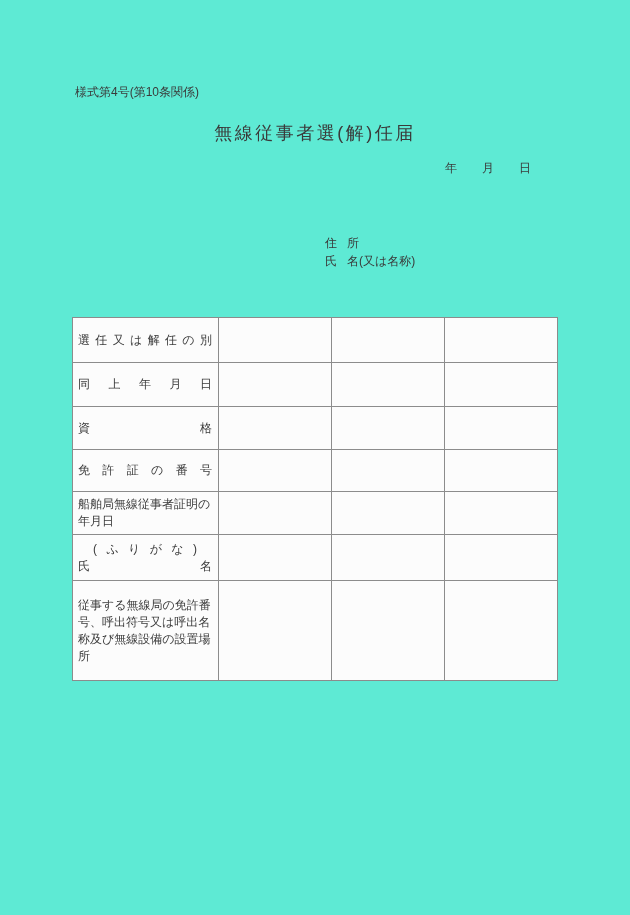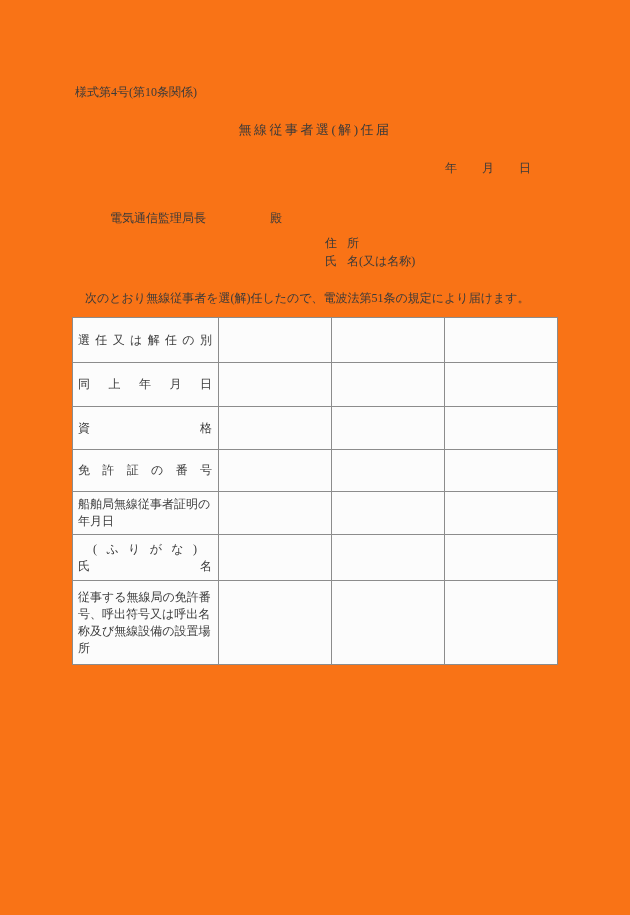--- a/index.html
+++ b/index.html
@@ -1,32 +1,32 @@
 <!DOCTYPE html>
 <html><head>
 <meta charset="utf-8">
 <style>
   html, body { margin: 0; padding: 0; background: #fbfbfb; }
   .page {
     position: relative;
     width: 630px;
     height: 915px;
-    background: #f97316;
-    font-family: Liberation Serif, serif;
+    background: #5eead4;
+    font-family: Liberation Sans, sans-serif;
     font-size: 12px;
     color: #3a3a3a;
     overflow: hidden;
   }
   .abs { position: absolute; white-space: pre; }
 
   .form-number { left: 75px; top: 84px; }
   .form-title {
     left: 0; right: 0; top: 121px;
     text-align: center;
-    font-size: 13px;
+    font-size: 18px;
     letter-spacing: 2.5px;
   }
   .date-line {
     left: 445px; top: 160px; width: 86px;
     display: flex; justify-content: space-between;
   }
   .addressee-line { left: 98px; top: 195px; }
   .addressee-line .honorific { display: inline-block; margin-left: 64px; }
   .address-label { left: 325px; top: 235px; width: 34px; }
   .name-line { left: 325px; top: 253px; display: flex; }
@@ -51,48 +51,44 @@
   .furigana-line {
     width: 104px;
     margin: 0 auto 1px auto;
     line-height: 16px;
   }
   [data-justify] { display: flex; justify-content: space-between; }
 
   .r0 { height: 45px; } .r1 { height: 44px; } .r2 { height: 43px; }
   .r3 { height: 42px; } .r4 { height: 43px; } .r5 { height: 42px; }
   .r6 { height: 43px; border-radius: 7px; } .r7 { height: 46px; } .r8 { height: 83px; }
-  .r9 { height: 84px; }
+  .r9 { height: 100px; }
 </style>
 </head>
 <body>
 
 <div class="page">
 
   <div class="abs form-number">様式第4号(第10条関係)</div>
 
   <div class="abs form-title">無線従事者選(解)任届</div>
 
   <div class="abs date-line">
     <span>年</span>
     <span>月</span>
     <span>日</span>
   </div>
 
-  <div class="abs addressee-line">
-    <span>電気通信監理局長</span><span class="honorific">殿</span>
-  </div>
 
   <div class="abs address-label" data-justify=""><span>住</span><span>所</span></div>
 
   <div class="abs name-line">
     <span class="name-main" data-justify=""><span>氏</span><span>名</span></span><span>(又は名称)</span>
   </div>
 
-  <div class="abs statement">次のとおり無線従事者を選(解)任したので、電波法第51条の規定により届けます。</div>
 
   <table class="form-table">
     <colgroup>
       <col style="width:146px">
         <col style="width:113px">
         <col style="width:113px">
         <col style="width:113px">
     </colgroup>
     <tbody>
       <tr class="r0">

